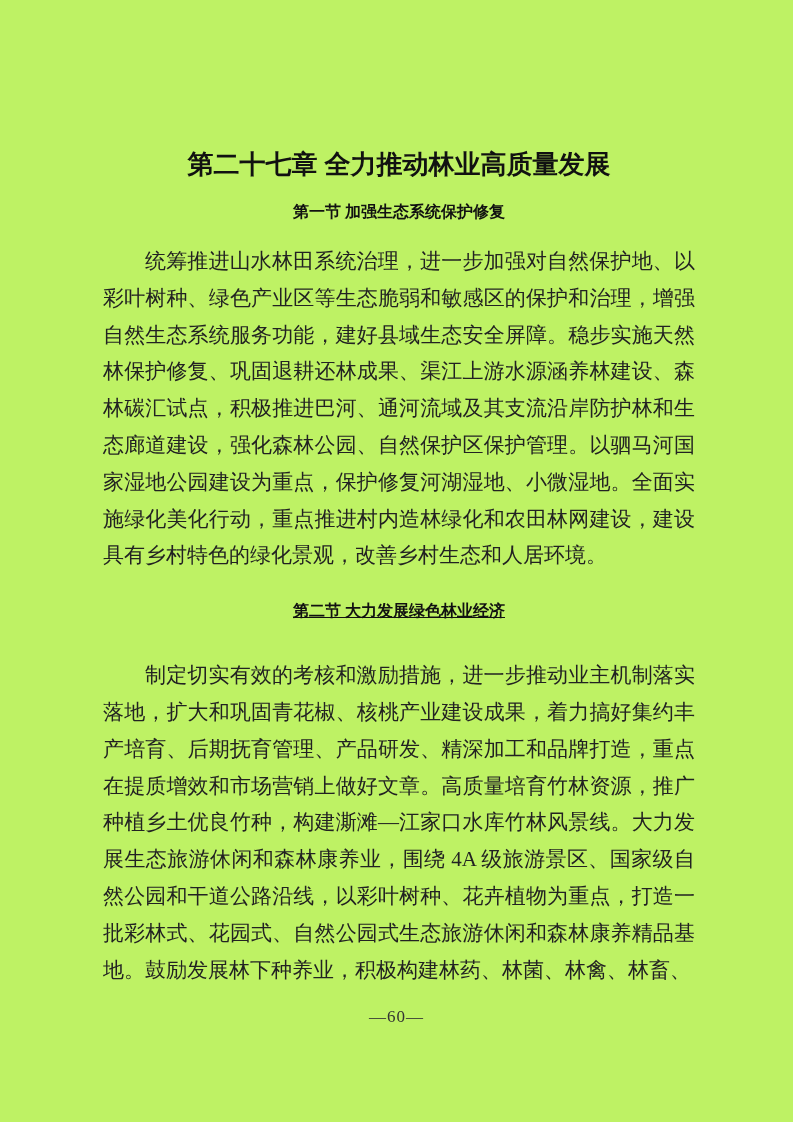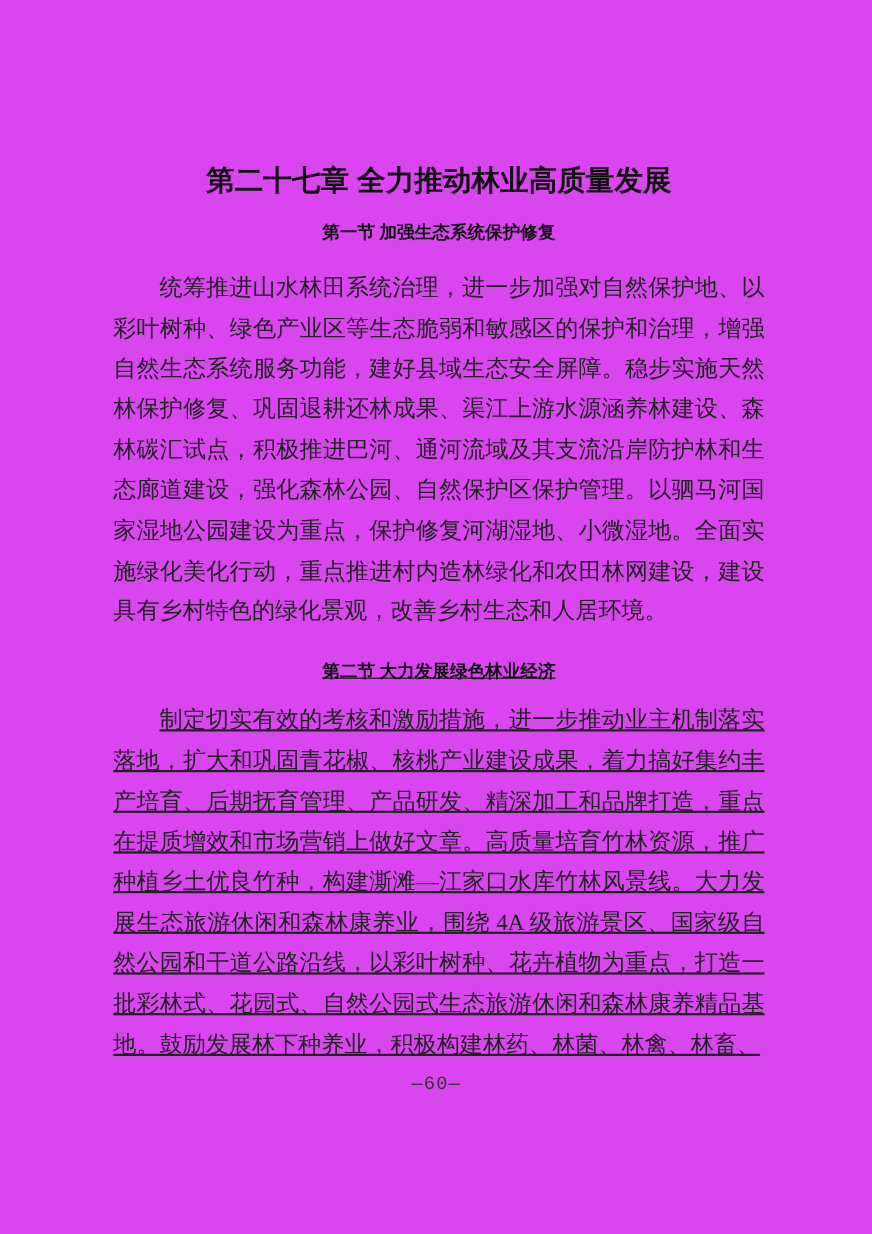--- a/index.html
+++ b/index.html
@@ -4,21 +4,21 @@
 <style>
   html, body {
     margin: 0;
     padding: 0;
     background: #ffffff;
   }
   .page {
     position: relative;
     width: 793px;
     height: 1122px;
-    background: #d946ef;
+    background: #bef264;
     color: #1a1a1a;
     overflow: hidden;
   }
   .content {
     margin-left: 103px;
     width: 592px;
   }
   .chapter-title {
     margin: 0;
     padding-top: 147px;
@@ -48,30 +48,29 @@
     margin: 16px 0 0 0;
     font-family: "Liberation Serif", serif;
     font-size: 21px;
     line-height: 36.8px;
     text-align: justify;
     text-justify: inter-ideograph;
     text-indent: 2em;
     color: #222222;
   }
   .body-para.second {
-    margin-top: 10px;
-    text-decoration: underline;
+    margin-top: 31px;
   }
   .page-number {
     position: absolute;
     left: 0;
     right: 0;
-    top: 975px;
+    top: 1005px;
     text-align: center;
-    font-family: Liberation Mono, monospace;
+    font-family: Liberation Serif, serif;
     font-size: 17px;
     line-height: 24px;
     color: #333333;
     letter-spacing: 1px;
   }
 </style>
 </head>
 <body>
 
 <div class="page">

